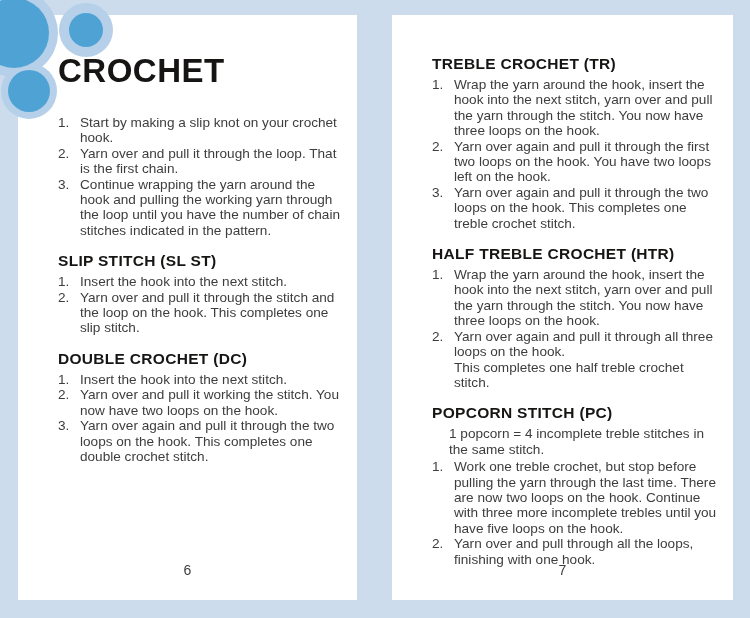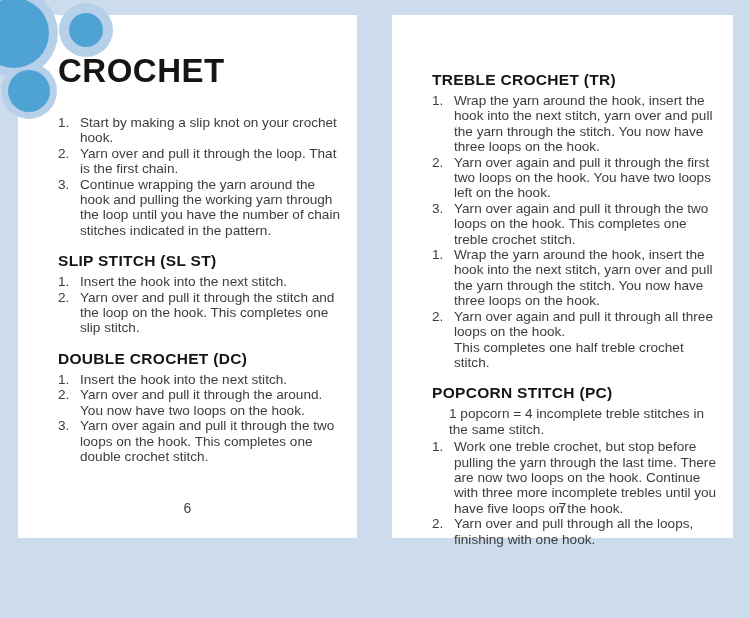--- a/index.html
+++ b/index.html
@@ -6,21 +6,21 @@
   body {
     width: 750px; height: 618px;
     background: #ccdcec;
     font-family: "Liberation Sans", sans-serif;
     position: relative;
     overflow: hidden;
   }
   .page {
     position: absolute;
     top: 15px;
-    height: 523px;
+    height: 585px;
     background: #ffffff;
   }
   .page-left  { left: 18px;  width: 339px; }
   .page-right { left: 392px; width: 341px; }
   .page-inner-left  { padding: 38px 14px 0 40px; }
   .page-inner-right { padding: 40px 14px 0 40px; }
 
   .title {
     margin: 0 0 26px 0;
     font-size: 33px;
@@ -32,21 +32,21 @@
   .title span { display: block; }
 
   h2.section-heading {
     margin: 14px 0 4px 0;
     font-size: 15.5px;
     line-height: 18px;
     font-weight: bold;
     letter-spacing: 0.3px;
     color: #161514;
   }
-  .section:first-of-type h2.section-heading { margin-top: 16px; }
+  .section:first-of-type h2.section-heading { margin-top: 0; }
 
   .section-intro {
     margin: 0 0 2px 17px;
     font-size: 13.6px;
     line-height: 15.4px;
     color: #3d3d3d;
   }
 
   ol.steps {
     list-style: none;
@@ -102,40 +102,41 @@
       <ol class="steps">
         <li><span class="num">1.</span><span class="txt">Insert the hook into the next stitch.</span></li>
         <li><span class="num">2.</span><span class="txt">Yarn over and pull it through the stitch and the loop on the hook. This completes one slip stitch.</span></li>
       </ol>
     </div>
 
     <div class="section">
       <h2 class="section-heading">DOUBLE CROCHET (DC)</h2>
       <ol class="steps">
         <li><span class="num">1.</span><span class="txt">Insert the hook into the next stitch.</span></li>
-        <li><span class="num">2.</span><span class="txt">Yarn over and pull it through the around. You now have two loops on the hook.</span></li>
+        <li><span class="num">2.</span><span class="txt">Yarn over and pull it working the stitch. You now have two loops on the hook.</span></li>
         <li><span class="num">3.</span><span class="txt">Yarn over again and pull it through the two loops on the hook. This completes one double crochet stitch.</span></li>
       </ol>
     </div>
   </div>
   <div class="page-number">6</div>
 </div>
 
 <div class="page page-right">
   <div class="page-inner-right">
     <div class="section">
       <h2 class="section-heading">TREBLE CROCHET (TR)</h2>
       <ol class="steps">
         <li><span class="num">1.</span><span class="txt">Wrap the yarn around the hook, insert the hook into the next stitch, yarn over and pull the yarn through the stitch. You now have three loops on the hook.</span></li>
         <li><span class="num">2.</span><span class="txt">Yarn over again and pull it through the first two loops on the hook. You have two loops left on the hook.</span></li>
         <li><span class="num">3.</span><span class="txt">Yarn over again and pull it through the two loops on the hook. This completes one treble crochet stitch.</span></li>
       </ol>
     </div>
 
     <div class="section">
+      <h2 class="section-heading">HALF TREBLE CROCHET (HTR)</h2>
       <ol class="steps">
         <li><span class="num">1.</span><span class="txt">Wrap the yarn around the hook, insert the hook into the next stitch, yarn over and pull the yarn through the stitch. You now have three loops on the hook.</span></li>
         <li><span class="num">2.</span><span class="txt">Yarn over again and pull it through all three loops on the hook.
 This completes one half treble crochet stitch.</span></li>
       </ol>
     </div>
 
     <div class="section">
       <h2 class="section-heading">POPCORN STITCH (PC)</h2>
       <p class="section-intro">1 popcorn = 4 incomplete treble stitches in the same stitch.</p>

